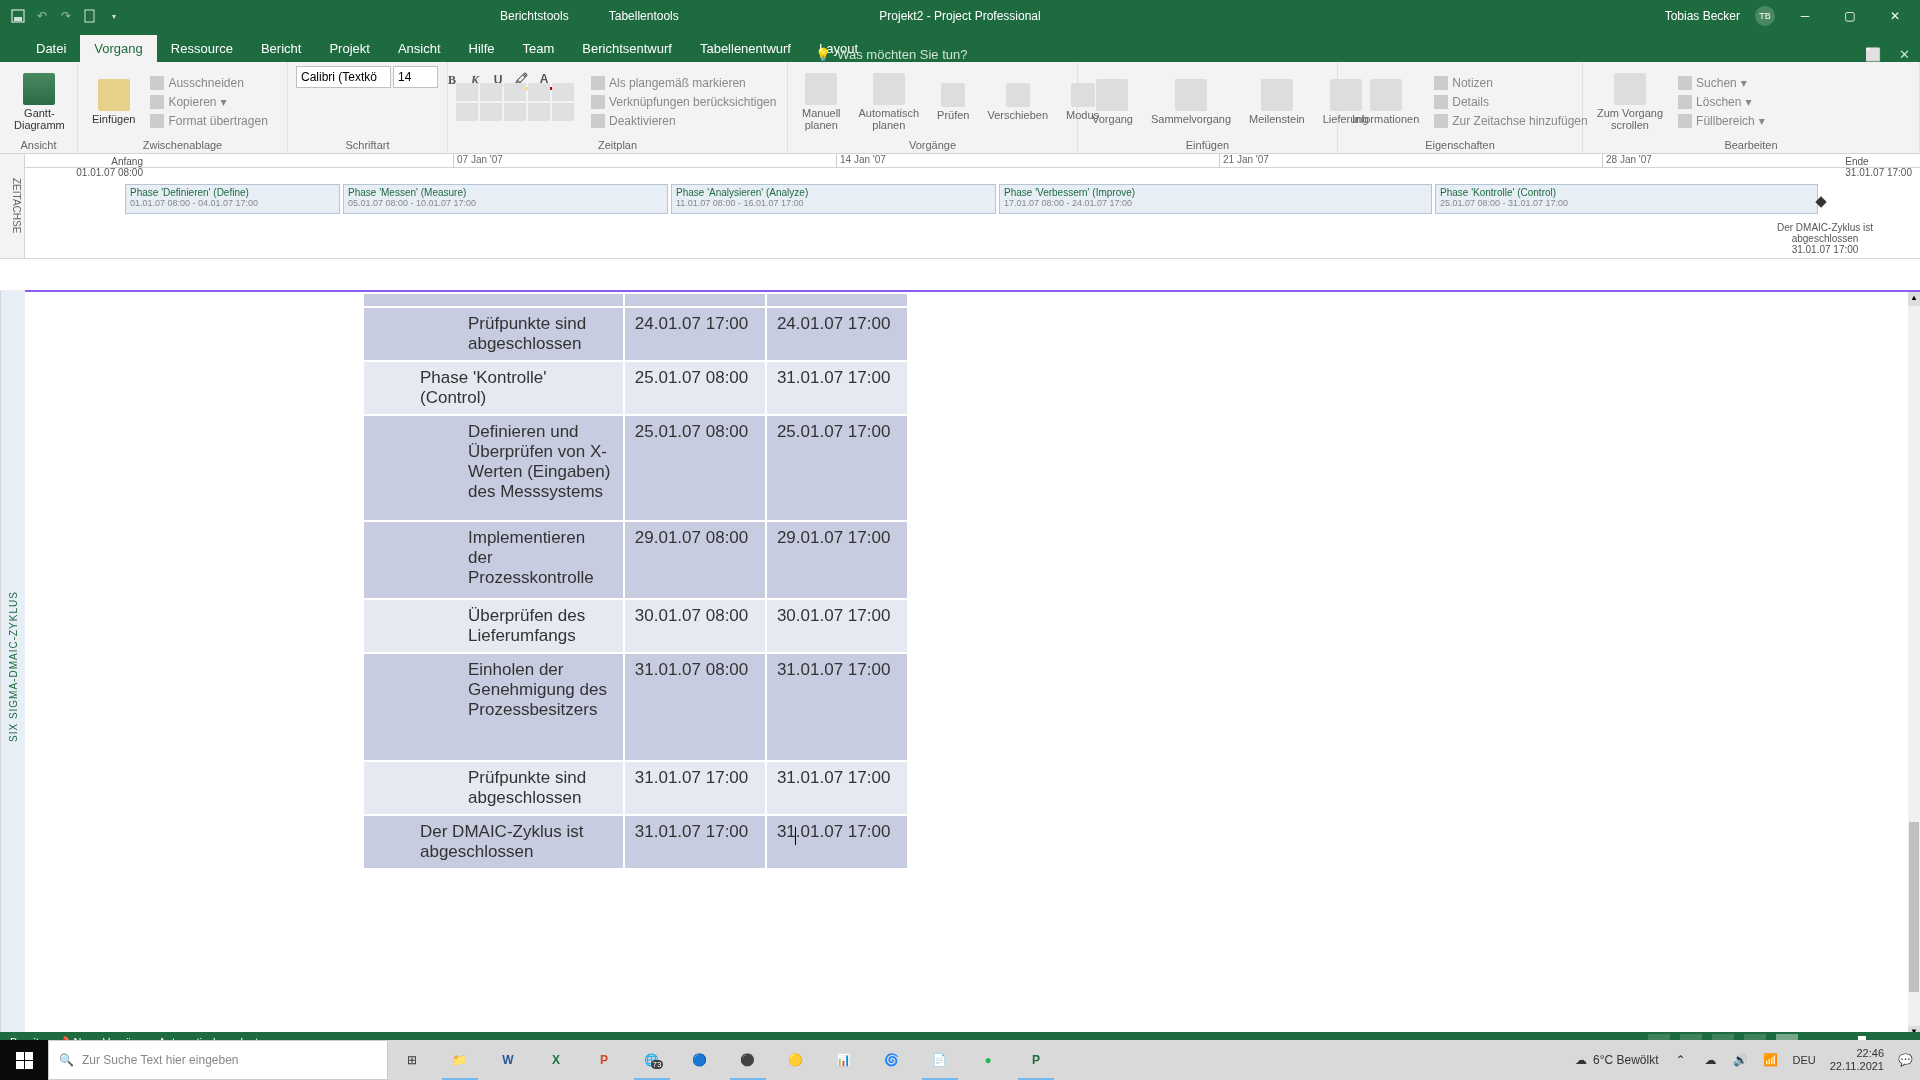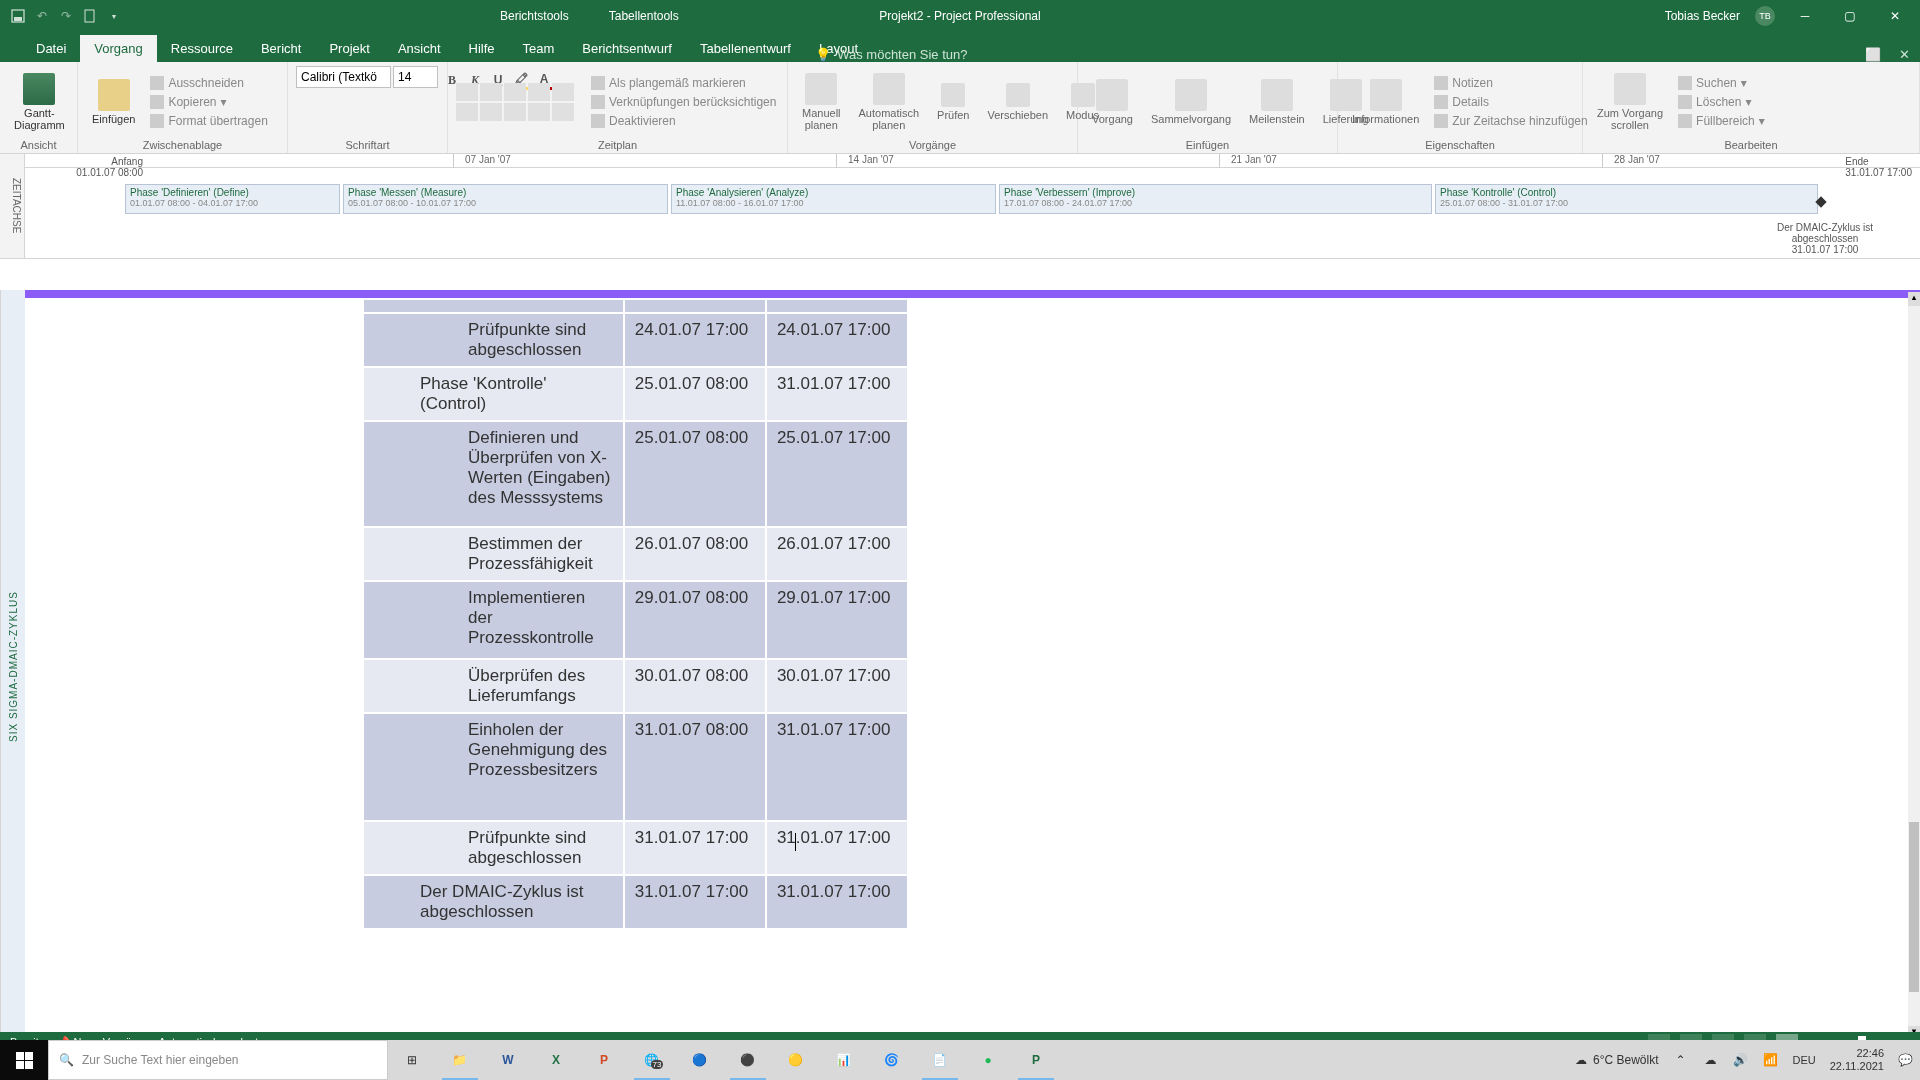--- a/index.html
+++ b/index.html
@@ -35,33 +35,33 @@
 .font-combo { width: 95px; height: 22px; border: 1px solid #c0c0c0; background: #fff; font-size: 12px; padding: 2px 4px; }
 .font-size-combo { width: 45px; height: 22px; border: 1px solid #c0c0c0; background: #fff; font-size: 12px; padding: 2px 4px; }
 .font-btns { display: flex; gap: 3px; margin-top: 4px; }
 .font-btns span { width: 20px; height: 20px; display: flex; align-items: center; justify-content: center; font-size: 12px; font-weight: bold; color: #555; }
 
 
 .timeline-wrap { display: flex; height: 105px; border-bottom: 1px solid #d4d4d4; }
 .timeline-lbl { width: 25px; writing-mode: vertical-rl; text-align: center; font-size: 10px; color: #666; background: #f3f3f3; border-right: 1px solid #d4d4d4; padding: 4px 2px; }
 .timeline-body { flex: 1; position: relative; }
 .timeline-header { height: 14px; border-bottom: 1px solid #d4d4d4; font-size: 10px; color: #666; display: flex; position: relative; }
-.timeline-header .tick { position: absolute; border-left: 1px solid #ccc; height: 14px; padding-left: 11px; }
+.timeline-header .tick { position: absolute; border-left: 1px solid #ccc; height: 14px; padding-left: 3px; }
 .timeline-row { position: relative; height: 42px; }
 .timeline-anfang { position: absolute; left: 28px; top: 2px; font-size: 10px; color: #555; text-align: right; width: 90px;}
 .timeline-ende { position: absolute; right: 8px; top: 2px; font-size: 10px; color: #555; text-align: left;}
 .tl-bar { position: absolute; top: 16px; height: 30px; background: #e8eef6; border: 1px solid #b8c4d6; font-size: 10px; padding: 2px 4px; overflow: hidden; }
 .tl-bar .phase-name { color: #1e6b3f; font-size: 10px; white-space: nowrap; }
 .tl-bar .phase-dates { color: #888; font-size: 9px; }
 .tl-milestone-label { position: absolute; font-size: 10px; color: #555; text-align: center; }
 
 
 .main-area { position: absolute; top: 290px; left: 0; right: 0; bottom: 36px; display: flex; }
 .side-label { width: 25px; writing-mode: vertical-rl; transform: rotate(180deg); text-align: center; font-size: 10px; color: #1e6b3f; background: #e8eef6; border-right: 1px solid #d4d4d4; display: flex; align-items: center; justify-content: center; letter-spacing: 1px; }
-.content-canvas { flex: 1; background: #fff; position: relative; overflow: hidden; border-top: 8px solid #8b5cf6; }
+.content-canvas { flex: 1; background: #fff; position: relative; overflow: hidden; border-top: 2px solid #8b5cf6; }
 
 
 .data-table { position: absolute; left: 337px; top: 0; border-collapse: collapse; width: 547px; }
 .data-table td { border: 2px solid #fff; padding: 6px 10px; font-size: 17px; color: #333; vertical-align: top; }
 .data-table tr { background: #e6e9f2; }
 .data-table tr.alt { background: #c7cce0; }
 .data-table td.task { width: 257px; }
 .data-table td.date { width: 140px; text-align: left; white-space: nowrap; }
 .indent1 { padding-left: 56px !important; }
 .indent2 { padding-left: 104px !important; }
@@ -391,25 +391,20 @@
           <tr>
             <td class="task indent1">Phase 'Kontrolle' (Control)</td>
             <td class="date">25.01.07 08:00</td>
             <td class="date">31.01.07 17:00</td>
           </tr>
           <tr class="alt">
             <td class="task indent2" style="padding-bottom: 18px;">Definieren und Überprüfen von X-Werten (Eingaben) des Messsystems</td>
             <td class="date">25.01.07 08:00</td>
             <td class="date">25.01.07 17:00</td>
           </tr>
-          <tr>
-            <td class="task indent2">Bestimmen der Prozessfähigkeit</td>
-            <td class="date">26.01.07 08:00</td>
-            <td class="date">26.01.07 17:00</td>
-          </tr>
           <tr class="alt">
             <td class="task indent2" style="padding-bottom: 10px;">Implementieren der Prozesskontrolle</td>
             <td class="date">29.01.07 08:00</td>
             <td class="date">29.01.07 17:00</td>
           </tr>
           <tr>
             <td class="task indent2">Überprüfen des Lieferumfangs</td>
             <td class="date">30.01.07 08:00</td>
             <td class="date">30.01.07 17:00</td>
           </tr>

